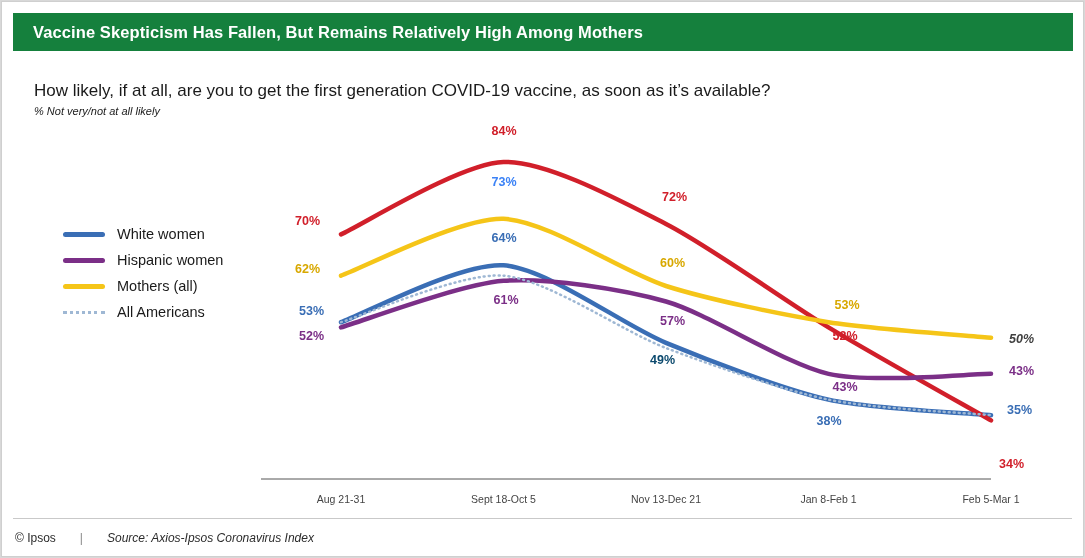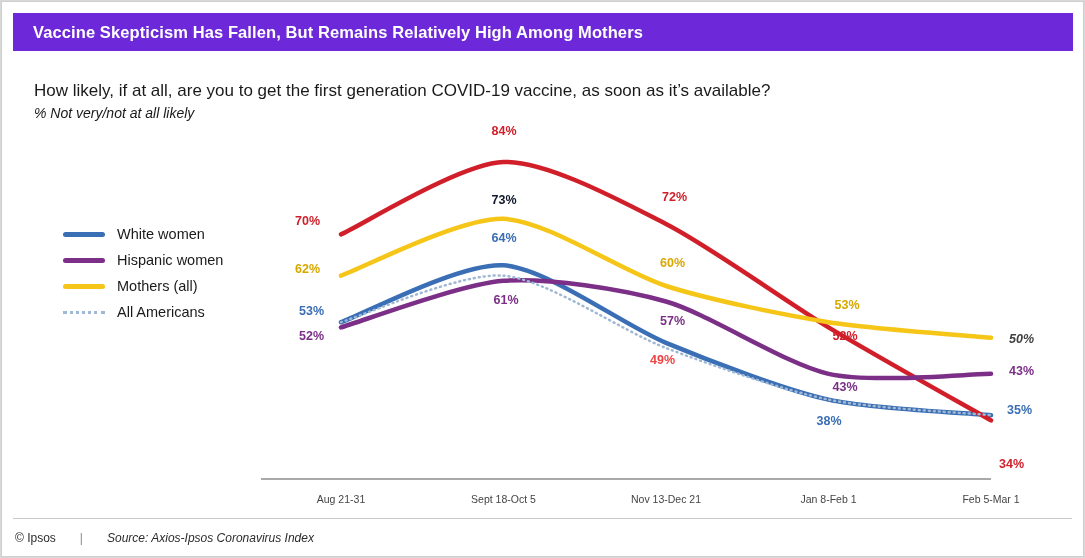--- a/index.html
+++ b/index.html
@@ -18,21 +18,21 @@
     border: 1px solid #d8d8d8;
     box-sizing: border-box;
     overflow: hidden;
   }
   #header-bar {
     position: absolute;
     left: 12px;
     top: 12px;
     width: 1060px;
     height: 38px;
-    background: #6d28d9;
+    background: #15803d;
     display: flex;
     align-items: center;
     box-sizing: border-box;
   }
   #header-title {
     color: #ffffff;
     font-size: 16.5px;
     font-weight: bold;
     padding-left: 20px;
     letter-spacing: 0.1px;
@@ -41,21 +41,21 @@
     position: absolute;
     left: 33px;
     top: 80px;
     font-size: 17px;
     color: #1a1a1a;
   }
   #subtitle {
     position: absolute;
     left: 33px;
     top: 104px;
-    font-size: 14px;
+    font-size: 11px;
     color: #1a1a1a;
     font-style: italic;
   }
   #legend {
     position: absolute;
     left: 62px;
     top: 220px;
     width: 210px;
   }
   .legend-row {
@@ -175,35 +175,35 @@
     <div id="x-tick-labels">
         <div class="axis-label" style="left: 90px; top: 382px;">Aug 21-31</div>
         <div class="axis-label" style="left: 252.5px; top: 382px;">Sept 18-Oct 5</div>
         <div class="axis-label" style="left: 415px; top: 382px;">Nov 13-Dec 21</div>
         <div class="axis-label" style="left: 577.5px; top: 382px;">Jan 8-Feb 1</div>
         <div class="axis-label" style="left: 740px; top: 382px;">Feb 5-Mar 1</div>
       </div>
     <div id="point-labels">
         <div class="pt-label" style="left: 48px; top: 193.167px; color: rgb(58, 110, 181);">53%</div>
         <div class="pt-label" style="left: 240.5px; top: 120.333px; color: rgb(58, 110, 181);">64%</div>
-        <div class="pt-label" style="left: 399px; top: 241.833px; color: #ef4444;">49%</div>
+        <div class="pt-label" style="left: 399px; top: 241.833px; color: #0c4a6e;">49%</div>
         <div class="pt-label" style="left: 565.5px; top: 302.667px; color: rgb(58, 110, 181);">38%</div>
         <div class="pt-label" style="left: 756px; top: 292.167px; color: rgb(58, 110, 181);">35%</div>
         <div class="pt-label" style="left: 44px; top: 103.333px; color: rgb(209, 31, 42);">70%</div>
         <div class="pt-label" style="left: 240.5px; top: 13px; color: rgb(209, 31, 42);">84%</div>
         <div class="pt-label" style="left: 411px; top: 79px; color: rgb(209, 31, 42);">72%</div>
         <div class="pt-label" style="left: 581.5px; top: 218.333px; color: rgb(209, 31, 42);">52%</div>
         <div class="pt-label" style="left: 748px; top: 325.333px; color: rgb(209, 31, 42); margin-top: 21px;">34%</div>
         <div class="pt-label" style="left: 48px; top: 218.333px; color: rgb(123, 47, 135);">52%</div>
         <div class="pt-label" style="left: 242.5px; top: 181.833px; color: rgb(123, 47, 135);">61%</div>
         <div class="pt-label" style="left: 409px; top: 202.5px; color: rgb(123, 47, 135);">57%</div>
         <div class="pt-label" style="left: 581.5px; top: 268.833px; color: rgb(123, 47, 135);">43%</div>
         <div class="pt-label" style="left: 758px; top: 252.833px; color: rgb(123, 47, 135);">43%</div>
         <div class="pt-label" style="left: 44px; top: 150.667px; color: rgb(216, 168, 0);">62%</div>
-        <div class="pt-label" style="left: 240.5px; top: 82px; color: #0f172a;">73%</div>
+        <div class="pt-label" style="left: 240.5px; top: 64px; color: #3b82f6;">73%</div>
         <div class="pt-label" style="left: 409px; top: 145px; color: rgb(216, 168, 0);">60%</div>
         <div class="pt-label" style="left: 583.5px; top: 187.167px; color: rgb(216, 168, 0);">53%</div>
         <div class="pt-label" style="left: 758px; top: 220.667px; color: #404040; font-style: italic;">50%</div>
       </div>
   </div>
 
   <div id="footer-line"></div>
   <div id="footer">
     <span>© Ipsos</span>
     <span class="sep">|</span>

